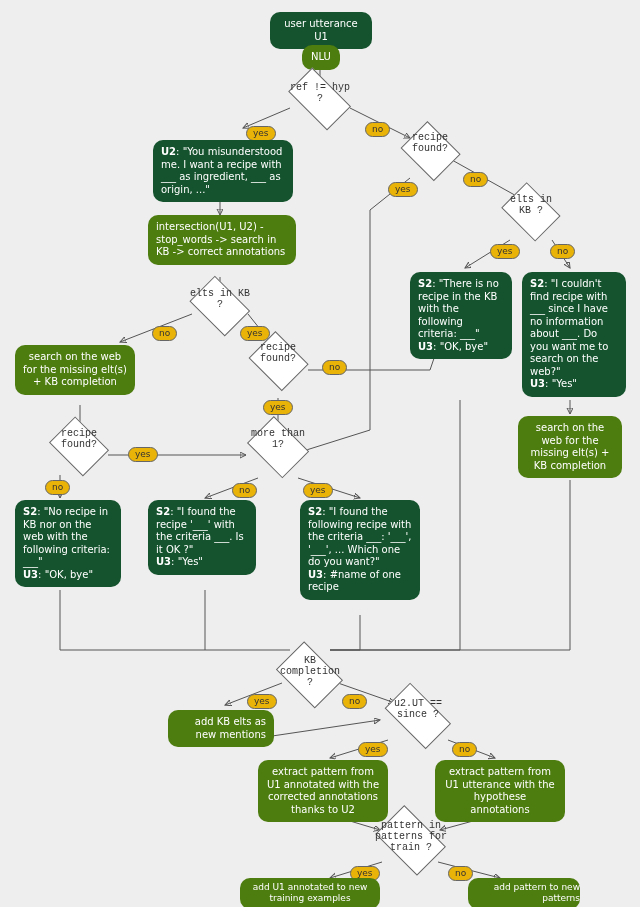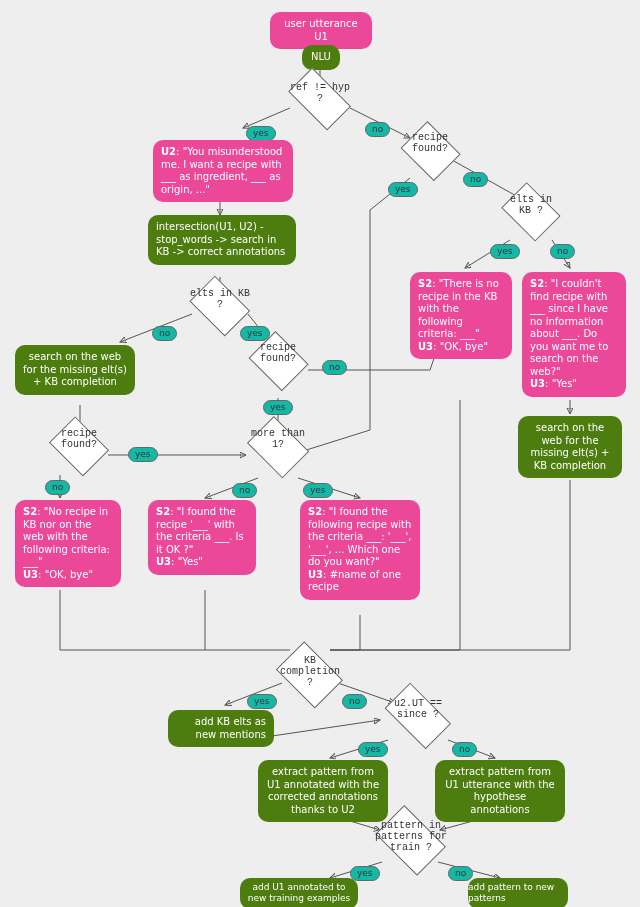--- a/index.html
+++ b/index.html
@@ -18,21 +18,21 @@
   }
   .box {
     position: absolute;
     border-radius: 10px;
     padding: 6px 8px;
     color: #fff;
     font-size: 10px;
     line-height: 1.25;
     box-sizing: border-box;
   }
-  .box.blue { background: #ec4899; }
+  .box.blue { background: #14532d; }
   .box.orange { background: #4d7c0f; }
   .box b { font-weight: bold; }
 
   .diamond {
     position: absolute;
     display: flex;
     align-items: flex-start;
     justify-content: center;
     text-align: center;
     font-size: 10px;
@@ -52,21 +52,21 @@
   }
   .diamond > span {
     position: relative;
     z-index: 1;
     padding: 0 4px;
     max-width: 90%;
   }
 
   .pill {
     position: absolute;
-    background: #14b8a6;
+    background: #eab308;
     border: 1px solid #666;
     border-radius: 999px;
     font-size: 9px;
     color: #333;
     padding: 1px 6px;
     text-align: center;
     line-height: 1.2;
   }
 
   svg.edges {
@@ -254,16 +254,16 @@
 
 <div class="box orange" style="left:258px; top:760px; width:130px; text-align:center;"><span>extract pattern from U1 annotated with the corrected annotations thanks to U2</span></div>
 <div class="box orange" style="left:435px; top:760px; width:130px; text-align:center;"><span>extract pattern from U1 utterance with the hypothese annotations</span></div>
 
 <div class="diamond" style="left:370px; top:820px; width:82px; height:56px;">
       <span>pattern in patterns for train ?</span>
     </div>
 <div class="pill" style="left:350px; top:866px;">yes</div>
 <div class="pill" style="left:448px; top:866px;">no</div>
 
-<div class="box orange" style="left:240px; top:878px; width:118px; text-align:center; font-size:9px; padding:4px 6px;"><span>add U1 annotated to new training examples</span></div>
-<div class="box orange" style="left:468px; top:878px; width:100px; text-align:left; font-size:9px; padding:4px 0;"><span>add pattern to new patterns</span></div>
+<div class="box orange" style="left:240px; top:878px; width:140px; text-align:center; font-size:9px; padding:4px 6px;"><span>add U1 annotated to new training examples</span></div>
+<div class="box orange" style="left:468px; top:878px; width:112px; text-align:right; font-size:9px; padding:4px 0;"><span>add pattern to new patterns</span></div>
 
 </div>
 
 </body></html>

